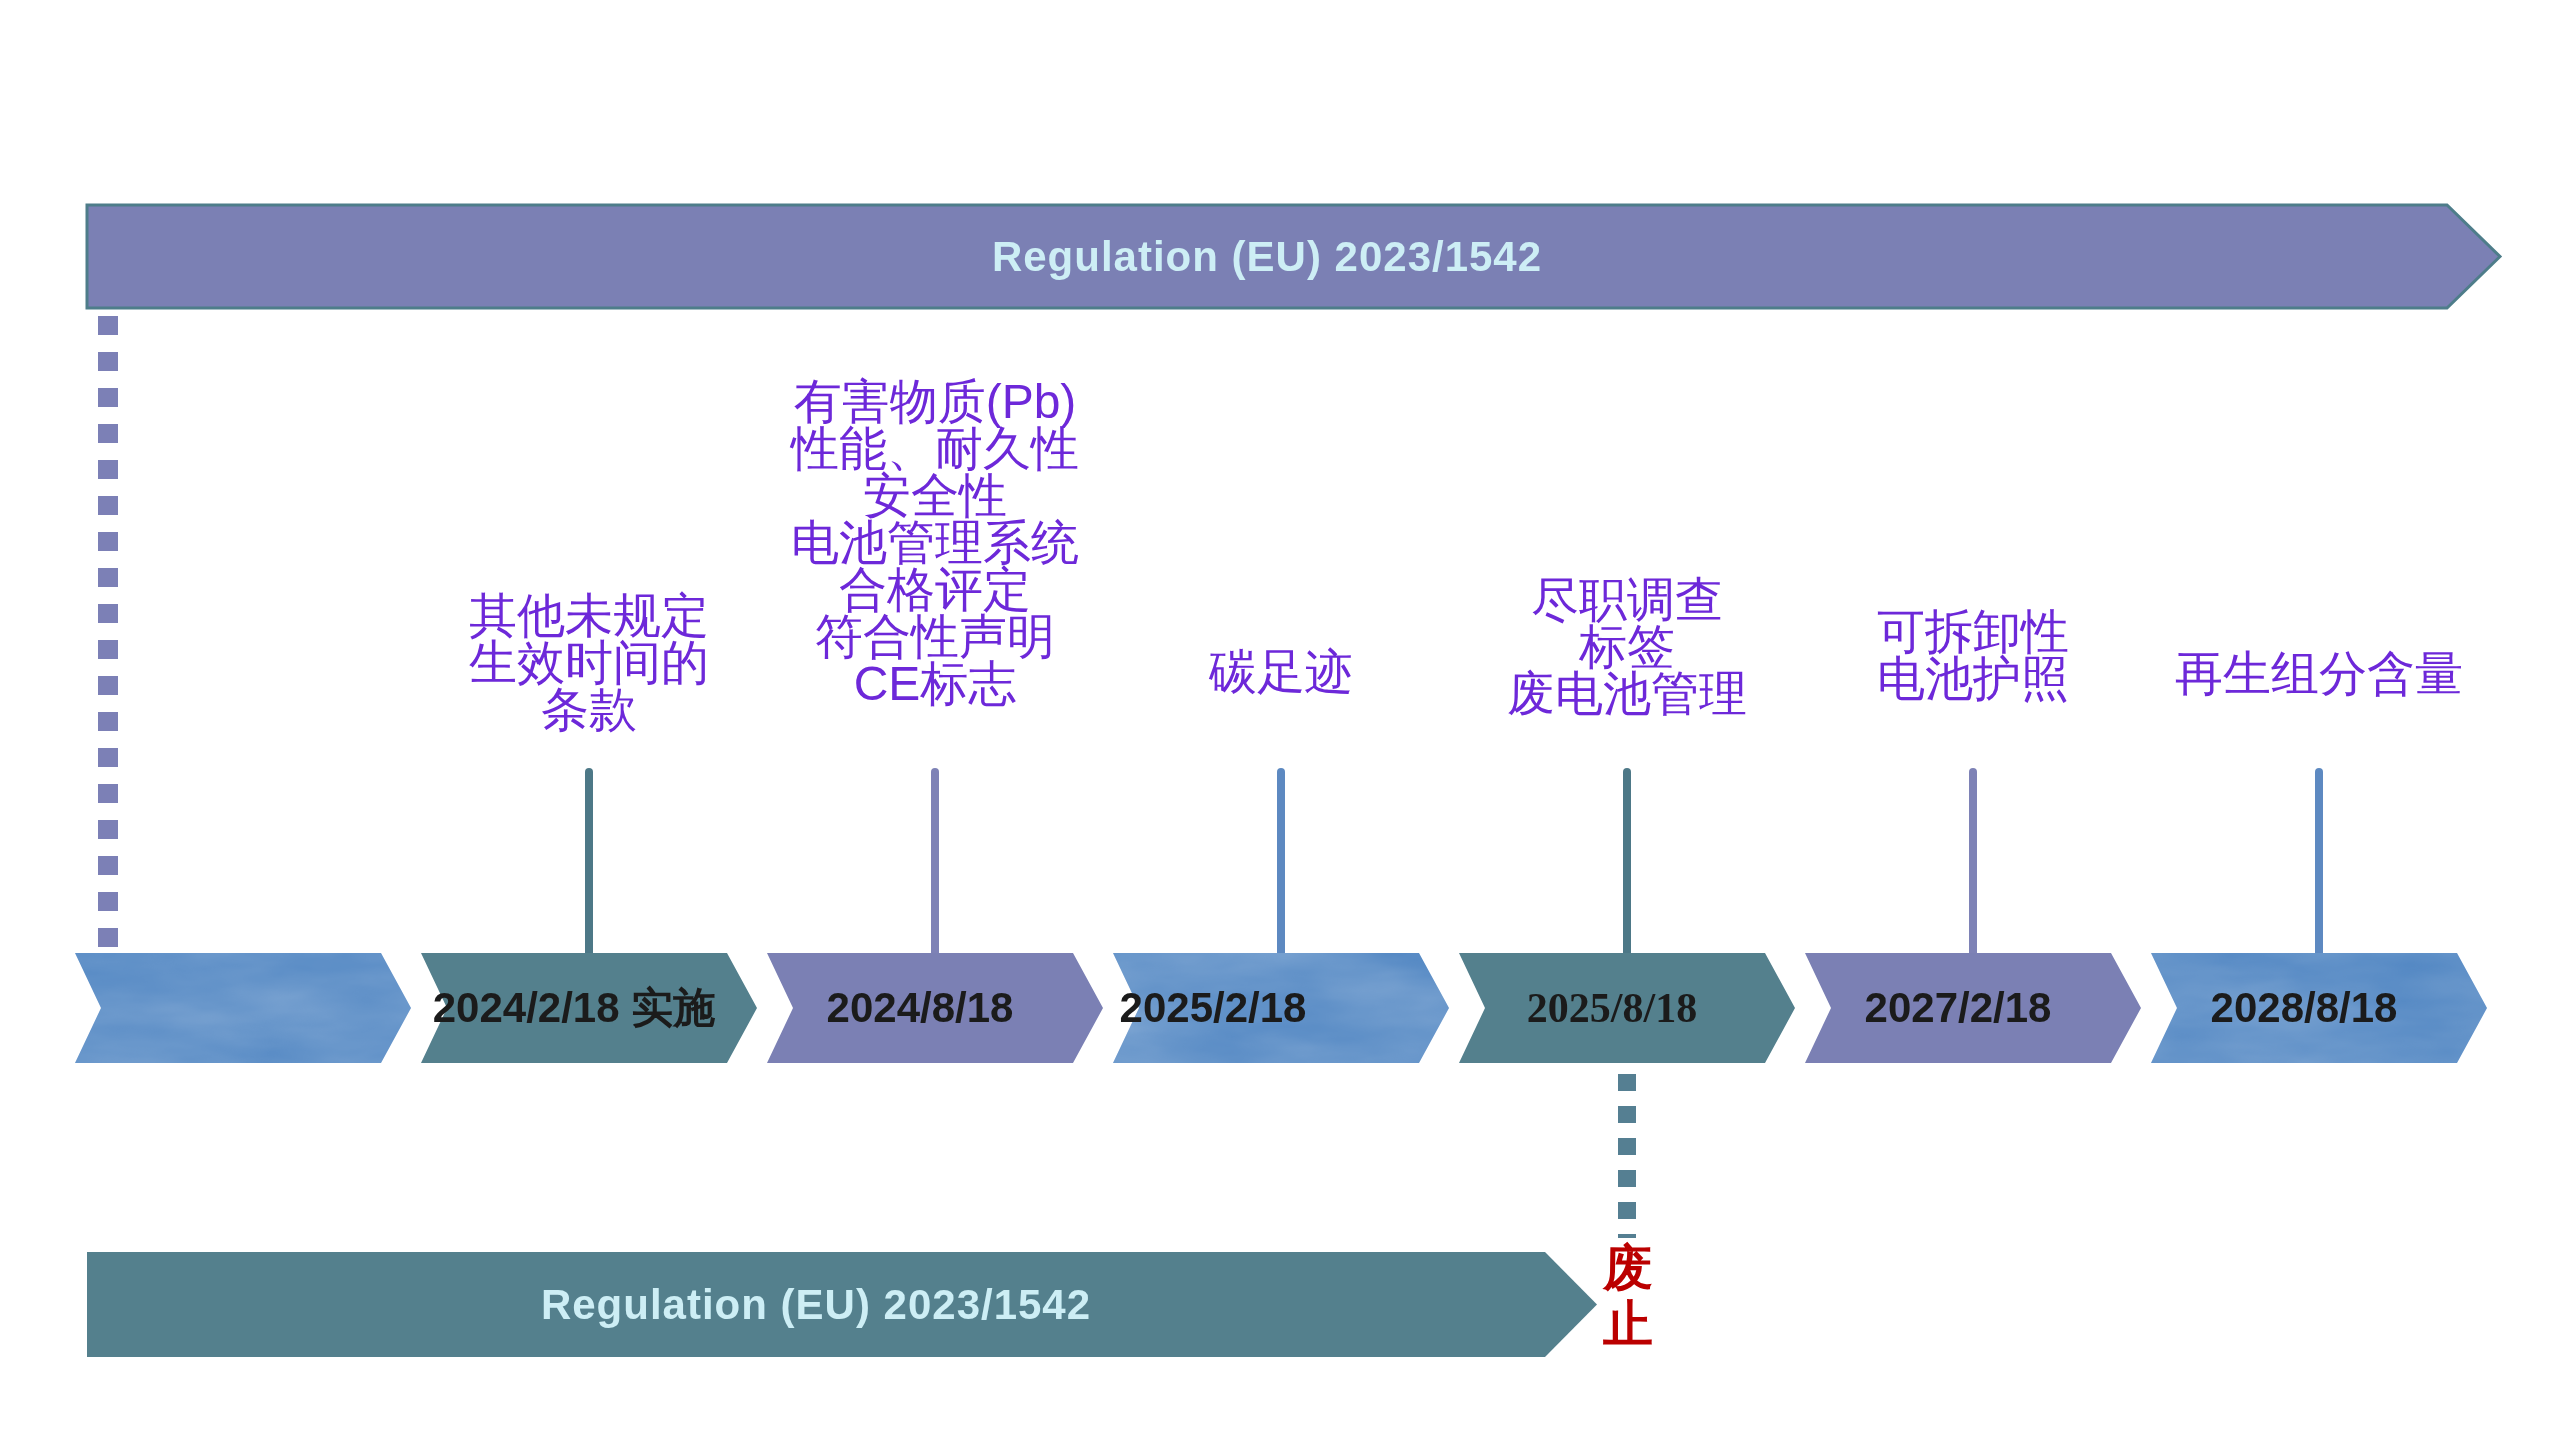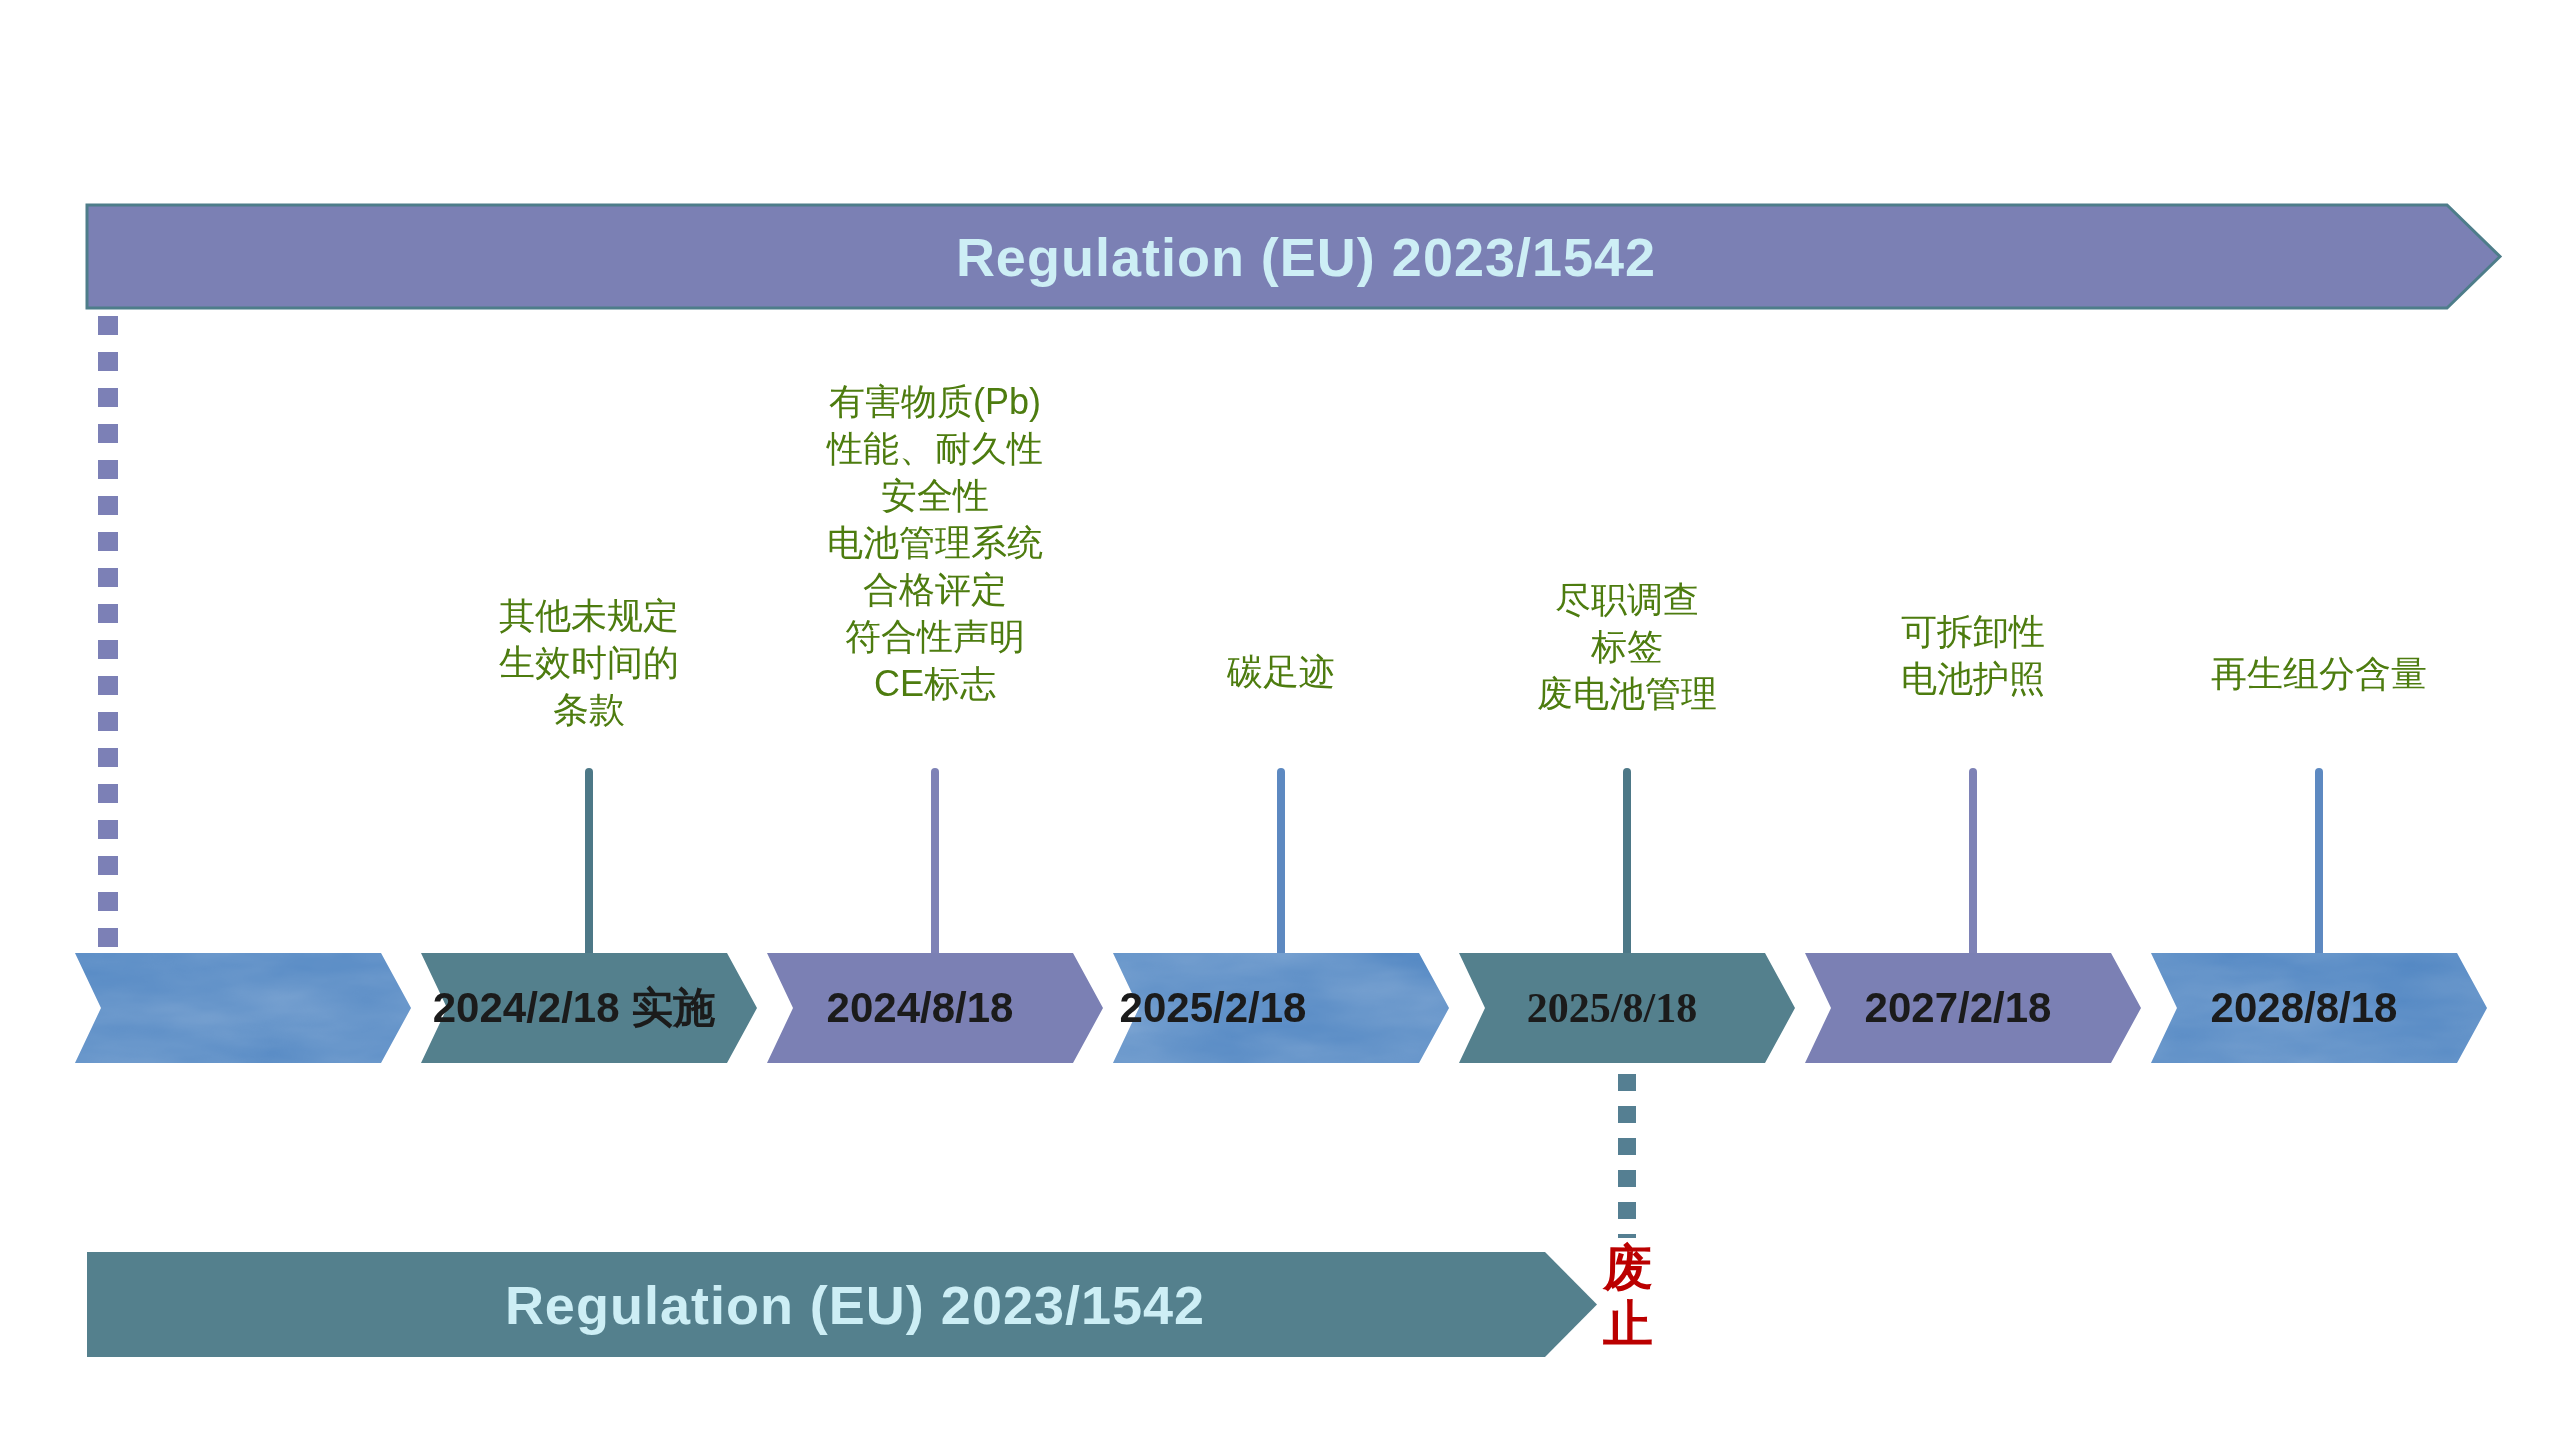--- a/index.html
+++ b/index.html
@@ -3,30 +3,30 @@
 <meta charset="utf-8">
 <style>
   html,body{margin:0;padding:0;background:#ffffff;}
   .canvas{
     position:relative;width:2560px;height:1440px;background:#ffffff;overflow:hidden;
     font-family:"Liberation Sans", sans-serif;
   }
   .layer{position:absolute;left:0;top:0;width:2560px;height:1440px;}
   .banner-text{
     position:absolute;display:flex;align-items:center;justify-content:center;
-    font-weight:bold;font-size:54px;color:#cdeef5;letter-spacing:1px;white-space:nowrap;padding-left:39px;
+    font-weight:bold;font-size:42px;color:#cdeef5;letter-spacing:1px;white-space:nowrap;
   }
   .date-label{
     position:absolute;display:flex;align-items:center;justify-content:center;
     font-weight:bold;font-size:42px;color:#1b1b1b;white-space:nowrap;
     width:306px;top:953px;height:110px;
   }
   .col-label{
     position:absolute;width:420px;text-align:center;white-space:pre-line;
-    font-size:36px;line-height:47px;color:#4d7c0f;
+    font-size:48px;line-height:47px;color:#6d28d9;
   }
   .repeal{
     position:absolute;left:1594px;top:1240px;width:68px;text-align:center;
     font-weight:bold;font-size:50px;line-height:56px;color:#bb0000;white-space:pre-line;
   }
 </style>
 </head>
 <body>
 
 <div class="canvas">

